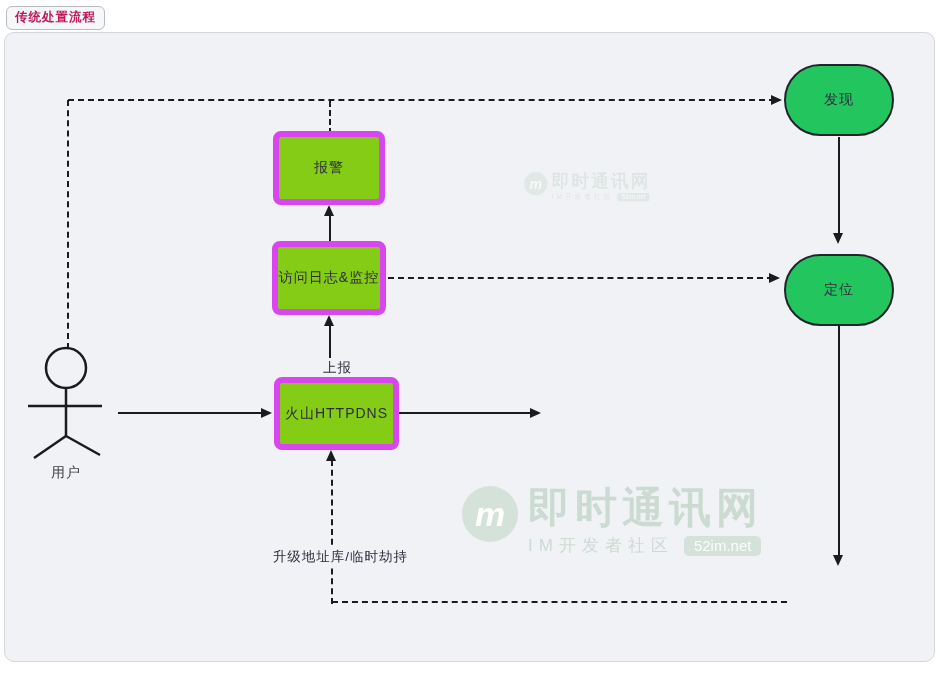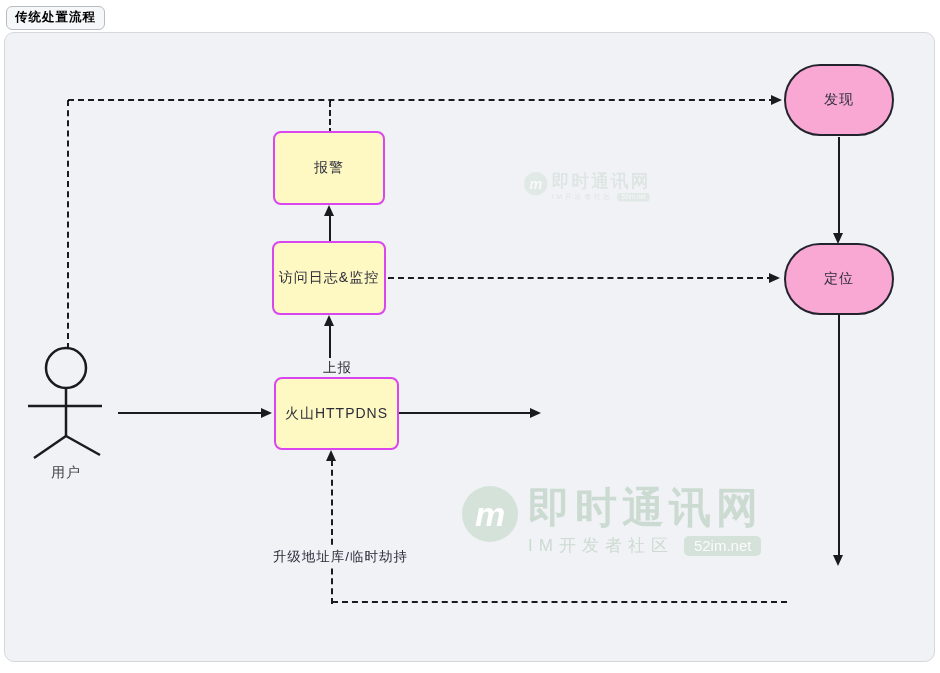--- a/index.html
+++ b/index.html
@@ -1,29 +1,29 @@
 <!DOCTYPE html>
 <html><head>
 <meta charset="utf-8">
 <style>
   html,body{margin:0;padding:0;background:#ffffff;}
   body{font-family:"Liberation Sans","DejaVu Sans",sans-serif;}
   #stage{position:relative;width:940px;height:673px;background:#ffffff;overflow:hidden;}
 
   .badge{position:absolute;left:6px;top:6px;padding:2px 8px 3px 8px;border:1.5px solid #b9bcc2;
-    border-radius:6px;background:#f6f7f8;font-size:12.5px;font-weight:bold;color:#000000;letter-spacing:1px;}
+    border-radius:6px;background:#f6f7f8;font-size:12.5px;font-weight:bold;color:#be185d;letter-spacing:1px;}
 
   .panel{position:absolute;left:4px;top:32px;width:929px;height:628px;background:#f1f2f6;
     border:1px solid #d5d7dc;border-radius:10px;}
 
   
   .node{position:absolute;display:flex;align-items:center;justify-content:center;
     font-size:14px;color:#2d2d3a;letter-spacing:1px;box-sizing:border-box;}
-  .pill{width:110px;height:72px;border-radius:36px;background:#f9a8d4;border:2px solid #23232e;}
-  .rect{border-radius:8px;background:#fef9c3;border:2px solid #d946ef;}
+  .pill{width:110px;height:72px;border-radius:36px;background:#22c55e;border:2px solid #23232e;}
+  .rect{border-radius:8px;background:#84cc16;border:6px solid #d946ef;}
 
   
   .eh{position:absolute;height:0;border-top:2px solid #1b1b1f;}
   .ev{position:absolute;width:0;border-left:2px solid #1b1b1f;}
   .dash{border-top-style:dashed;border-left-style:dashed;}
   .arr-r{position:absolute;width:0;height:0;border-top:5px solid transparent;
     border-bottom:5px solid transparent;border-left:11px solid #1b1b1f;}
   .arr-up{position:absolute;width:0;height:0;border-left:5px solid transparent;
     border-right:5px solid transparent;border-bottom:11px solid #1b1b1f;}
   .arr-down{position:absolute;width:0;height:0;border-left:5px solid transparent;
@@ -104,21 +104,21 @@
 
   <div class="eh" style="left:386px;top:412px;width:146px;"></div>
   <div class="arr-r" style="left:530px;top:408px;"></div>
 
   <div class="eh dash" style="left:332px;top:601px;width:452px;"></div>
   <div class="ev dash" style="left:331px;top:460px;height:141px;"></div>
   <div class="arr-up" style="left:326px;top:450px;"></div>
   <div class="edge-label" style="left:264px;top:547px;width:142px;">升级地址库/临时劫持</div>
 
   <div class="node pill" style="left:784px;top:64px;">发现</div>
-  <div class="node pill" style="left:784px;top:243px;">定位</div>
+  <div class="node pill" style="left:784px;top:254px;">定位</div>
 
   <div class="node rect" style="left:273px;top:131px;width:112px;height:74px;">报警</div>
   <div class="node rect" style="left:272px;top:241px;width:114px;height:74px;">访问日志&amp;监控</div>
   <div class="node rect" style="left:274px;top:377px;width:125px;height:73px;">火山HTTPDNS</div>
 
   <svg style="position:absolute;left:24px;top:345px;" width="84" height="118" viewBox="0 0 84 118">
     <circle cx="42" cy="23" r="20" fill="none" stroke="#1b1b1f" stroke-width="2.5"></circle>
     <line x1="42" y1="43" x2="42" y2="91" stroke="#1b1b1f" stroke-width="2.5"></line>
     <line x1="4" y1="61" x2="78" y2="61" stroke="#1b1b1f" stroke-width="2.5"></line>
     <line x1="42" y1="91" x2="10" y2="113" stroke="#1b1b1f" stroke-width="2.5"></line>

